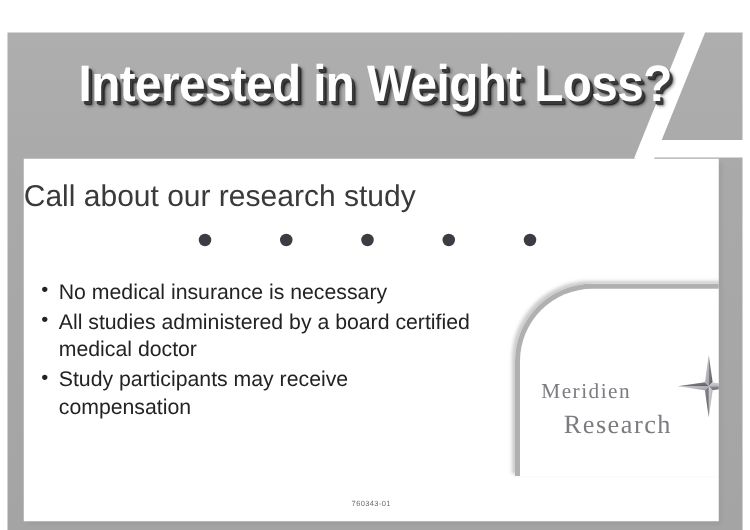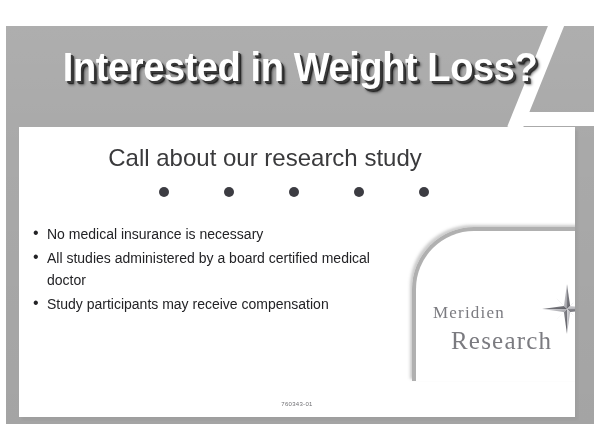--- a/index.html
+++ b/index.html
@@ -109,21 +109,20 @@
     background: #ffffff;
     overflow: hidden;
   }
 
   
   .call-line {
     position: absolute;
     left: 0;
     top: 16px;
     width: 492px;
-    text-align: center;
     font-size: 24px;
     line-height: 30px;
     color: #3a3a3c;
     font-family: "Liberation Sans", sans-serif;
   }
 
   
   .dots-row {
     position: absolute;
     left: 140px;
@@ -146,21 +145,21 @@
     left: 14px;
     top: 96px;
     width: 350px;
     margin: 0;
     padding: 0;
     list-style: none;
   }
   .bullets li {
     position: relative;
     padding-left: 14px;
-    font-size: 14px;
+    font-size: 17px;
     line-height: 22px;
     color: #232326;
     margin-bottom: 2px;
     font-family: "Liberation Sans", sans-serif;
   }
   .bullets li::before {
     content: "\2022";
     position: absolute;
     left: 0;
     top: -1px;
@@ -207,21 +206,21 @@
     font-family: "Liberation Serif", serif;
     font-size: 17px;
     letter-spacing: 1.2px;
     color: #7b7b80;
   }
   .logo-research {
     position: absolute;
     left: 18px;
     top: 42px;
     font-family: "Liberation Serif", serif;
-    font-size: 25px;
+    font-size: 21px;
     letter-spacing: 1.2px;
     color: #7b7b80;
   }
   .logo-star {
     position: absolute;
     left: 108px;
     top: -2px;
     width: 52px;
     height: 52px;
   }

